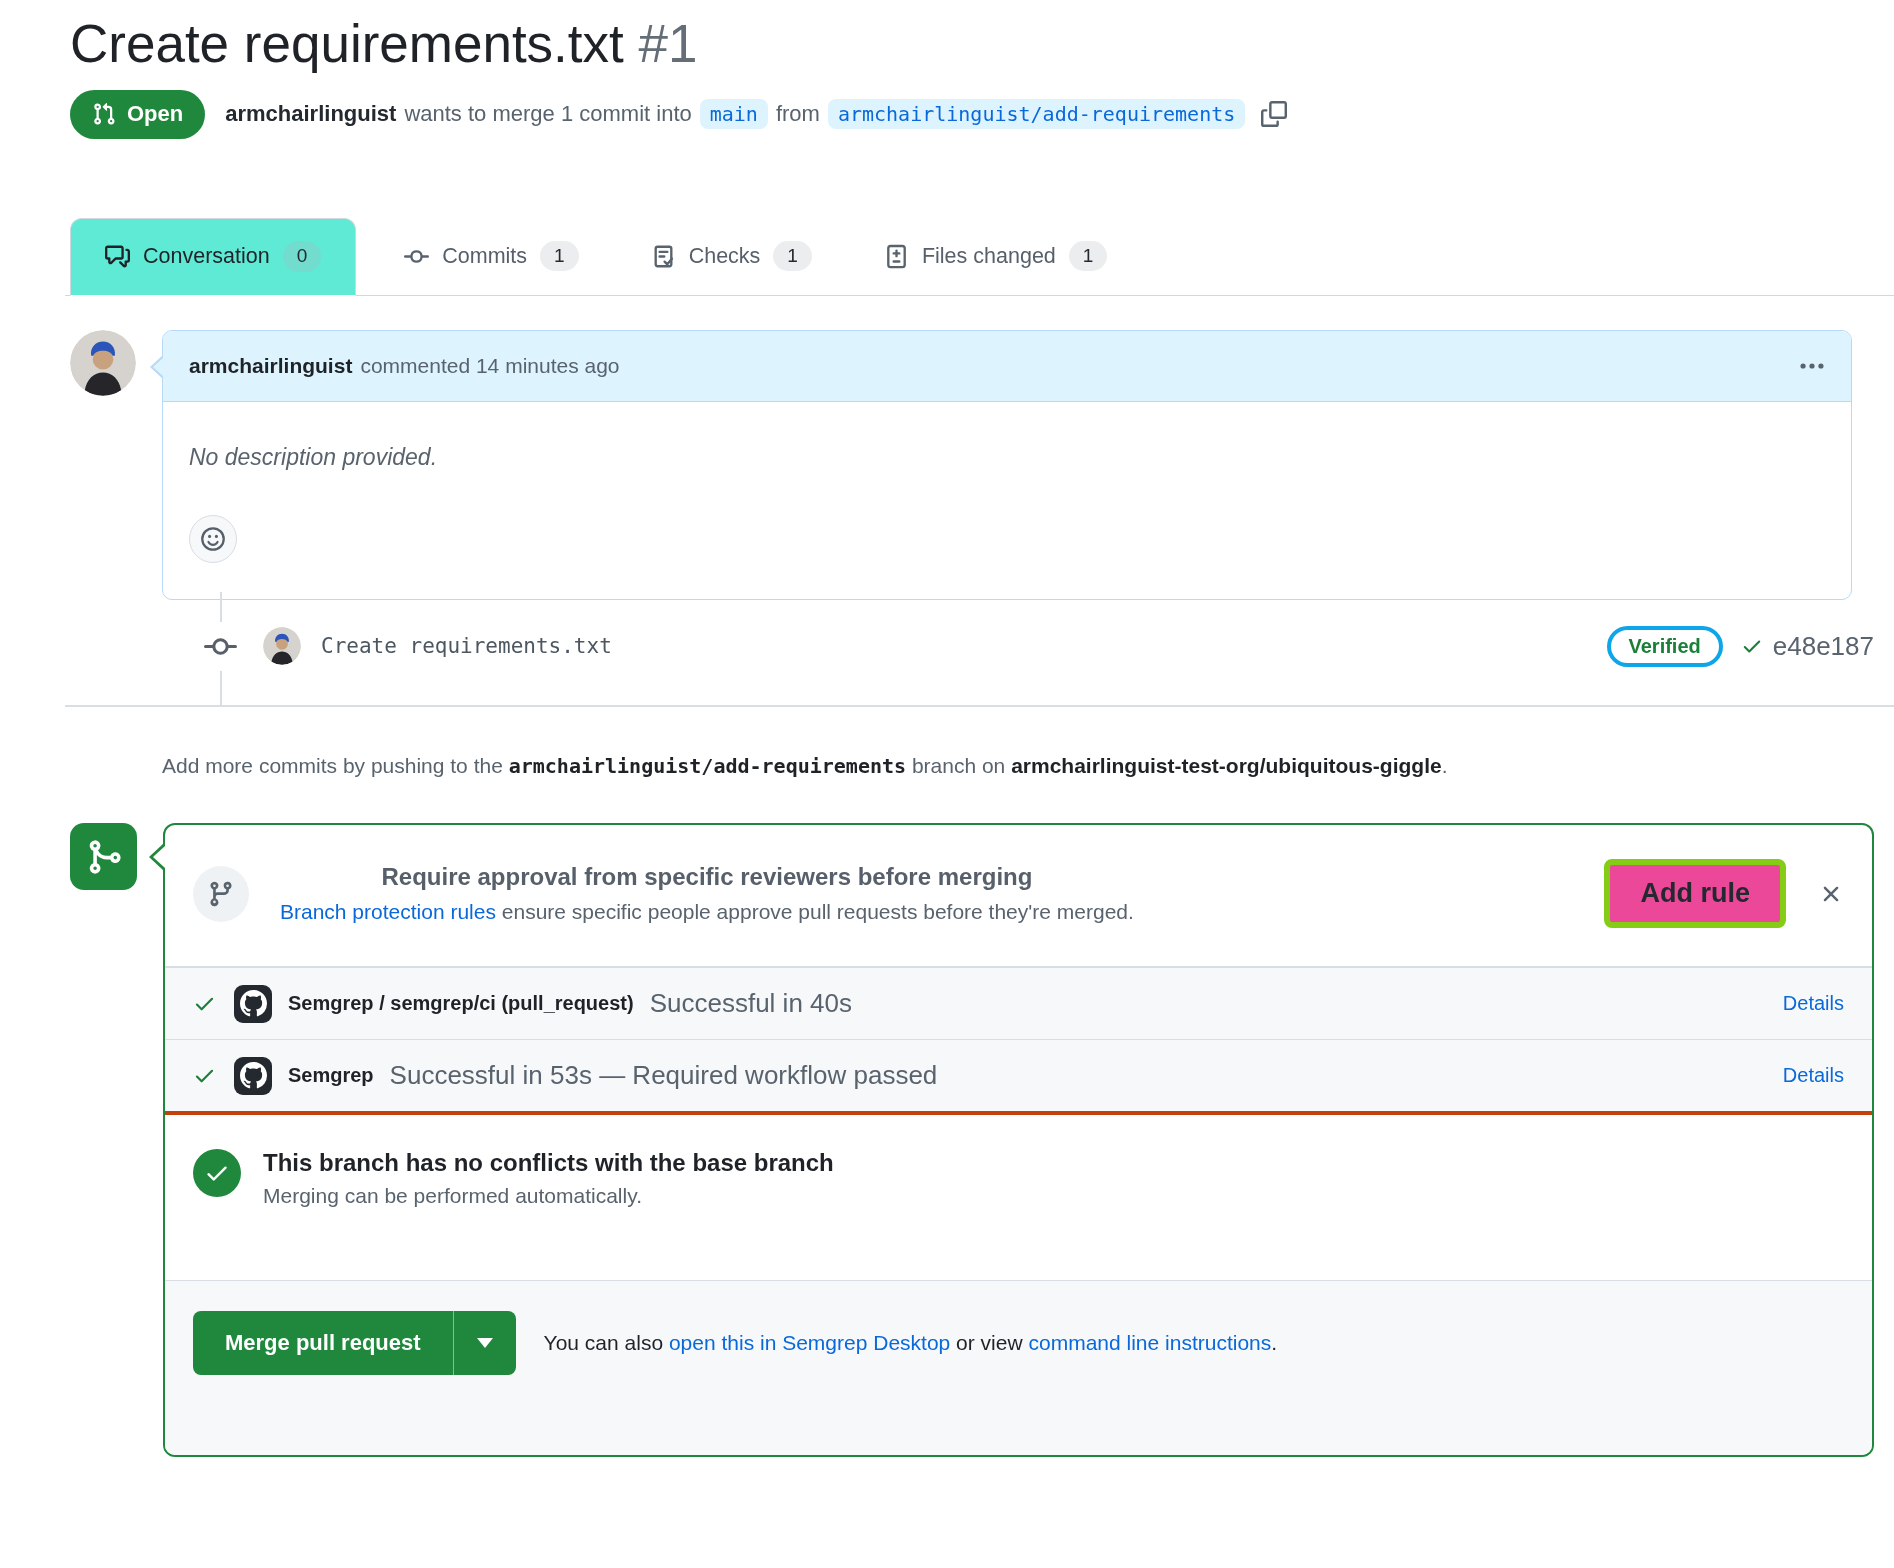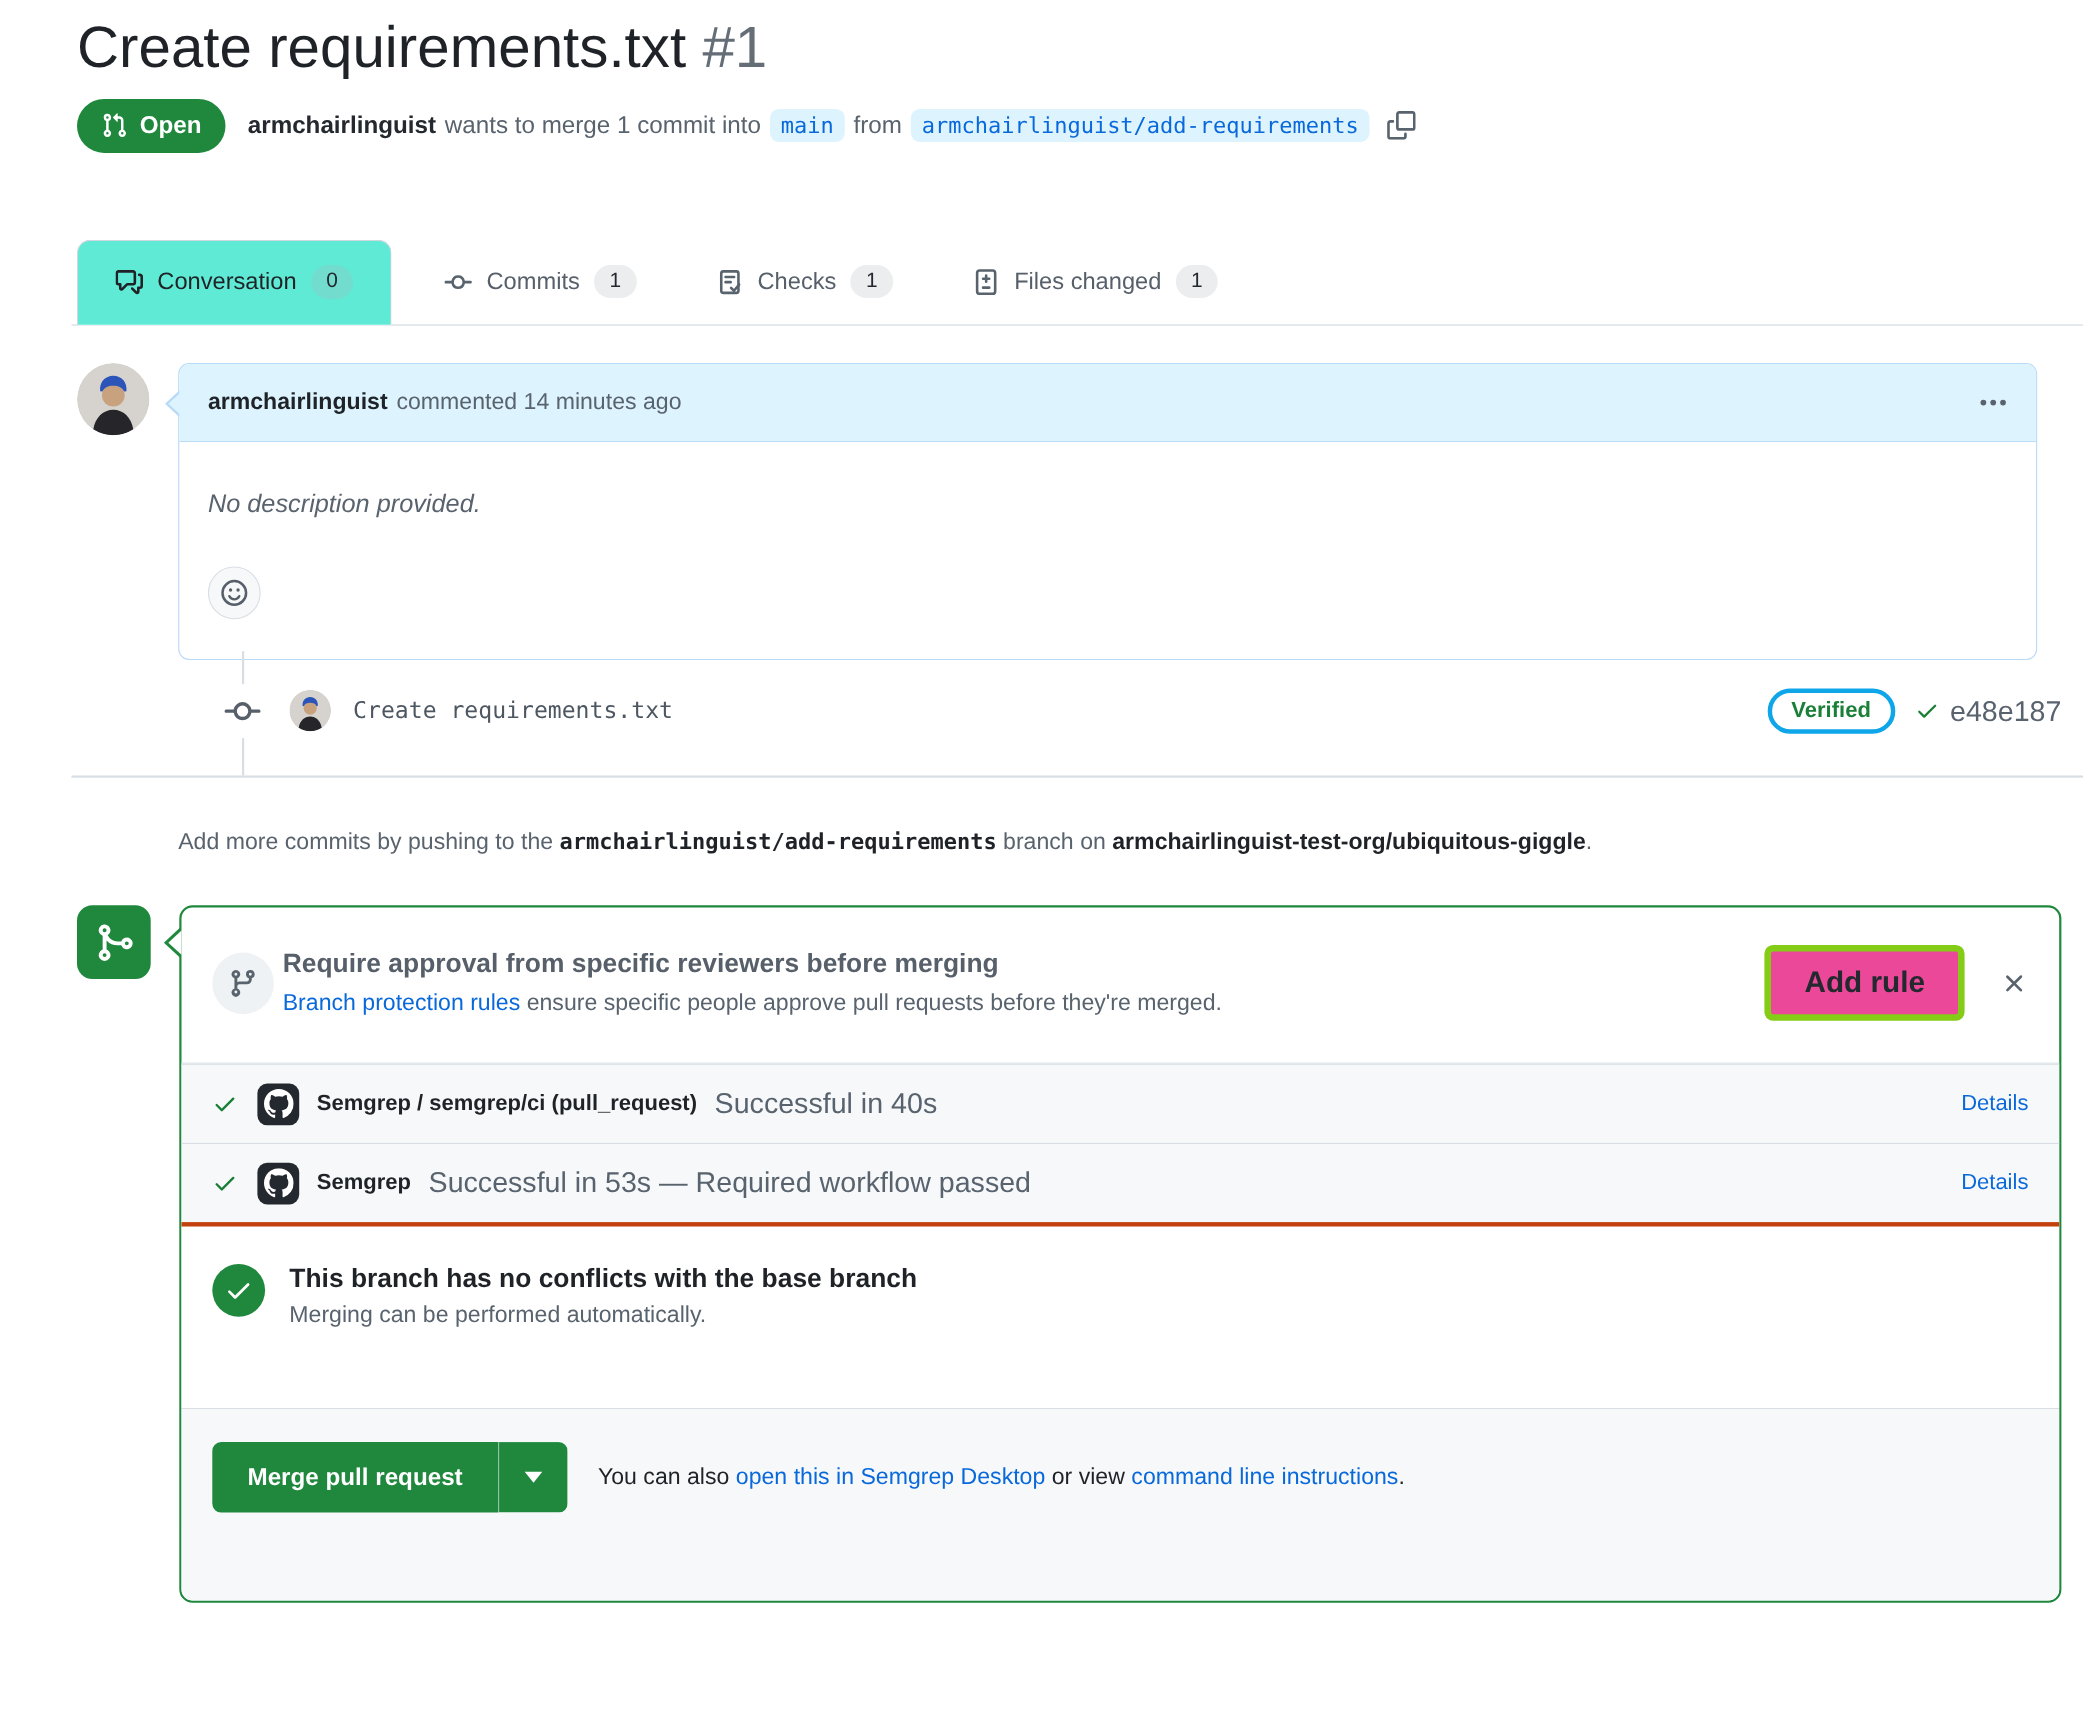--- a/index.html
+++ b/index.html
@@ -130,21 +130,21 @@
     content:""; position:absolute; top:21px; left:-12px; width:0; height:0;
     border-top:11px solid transparent; border-bottom:11px solid transparent; border-right:12px solid #fff;
   }
   .mb-section { display:flex; align-items:center; }
   .protection { padding:34px 28px 38px; border-bottom:1px solid #d8dee4; }
   .icon-circle {
     width:56px; height:56px; border-radius:50%; background:#eff2f5; flex:none;
     display:flex; align-items:center; justify-content:center; color:#59636e;
   }
   .icon-circle svg { width:28px; height:28px; fill:currentColor; }
-  .prot-text { margin-left:8px; }
+  .prot-text { margin-left:31px;text-align:center; }
   .prot-title { font-size:24px; font-weight:700; color:#57606a; }
   .prot-sub { margin-top:9px; font-size:21px; color:#59636e; }
   .link { color:#0969da; text-decoration:none; cursor:pointer; }
   .add-rule-btn {
     margin-left:auto; padding:13px 30px; font-size:27px; font-weight:600; color:#24292f;
     background:#ec4899; border:6px solid #84cc16; border-radius:8px; cursor:pointer; flex:none;
     font-family:"Liberation Sans", sans-serif;
   }
   .close-btn { margin-left:32px; color:#59636e; display:inline-flex; cursor:pointer; flex:none; }
   .close-btn svg { width:26px; height:26px; fill:currentColor; }

